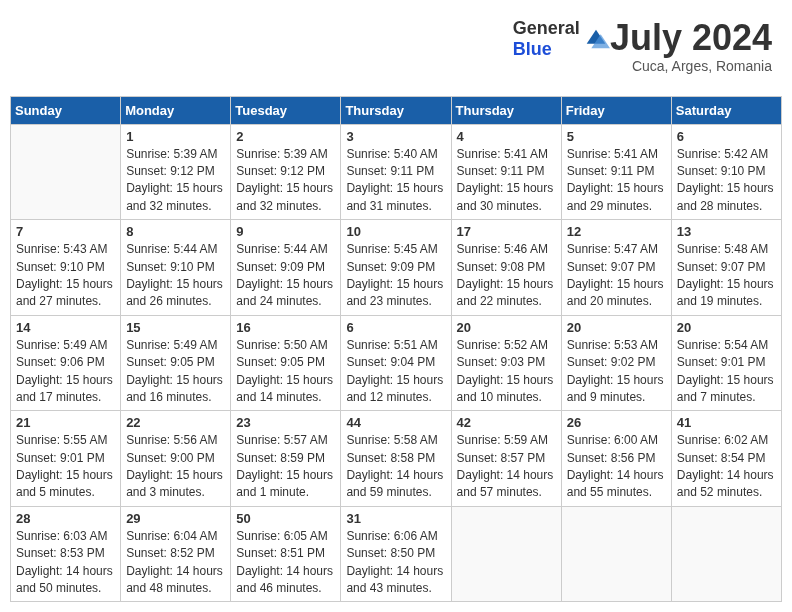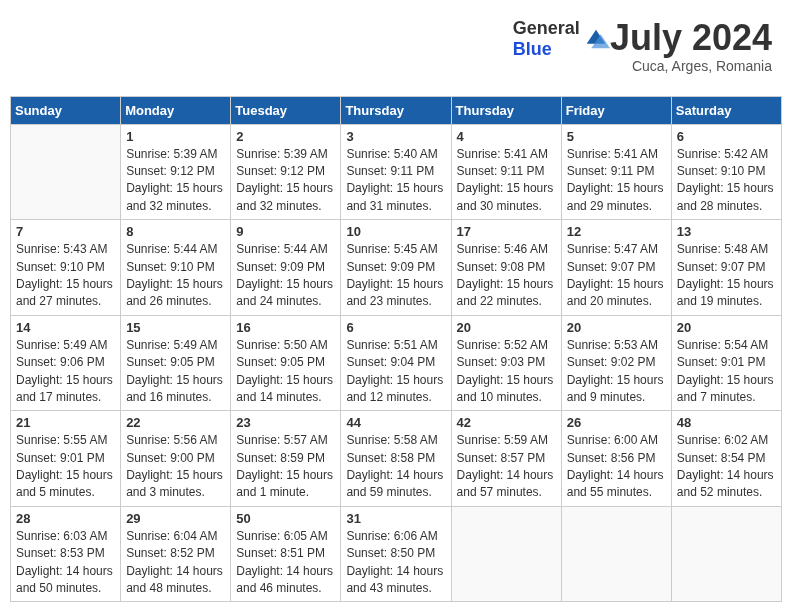--- a/index.html
+++ b/index.html
@@ -216,21 +216,21 @@
         </td>
         <td>
           <div class="day-number">42</div>
           <div class="day-info">Sunrise: 5:59 AM<br>Sunset: 8:57 PM<br>Daylight: 14 hours and 57 minutes.</div>
         </td>
         <td>
           <div class="day-number">26</div>
           <div class="day-info">Sunrise: 6:00 AM<br>Sunset: 8:56 PM<br>Daylight: 14 hours and 55 minutes.</div>
         </td>
         <td>
-          <div class="day-number">48</div>
+          <div class="day-number">41</div>
           <div class="day-info">Sunrise: 6:02 AM<br>Sunset: 8:54 PM<br>Daylight: 14 hours and 52 minutes.</div>
         </td>
       </tr>
       <tr>
         <td>
           <div class="day-number">28</div>
           <div class="day-info">Sunrise: 6:03 AM<br>Sunset: 8:53 PM<br>Daylight: 14 hours and 50 minutes.</div>
         </td>
         <td>
           <div class="day-number">29</div>

